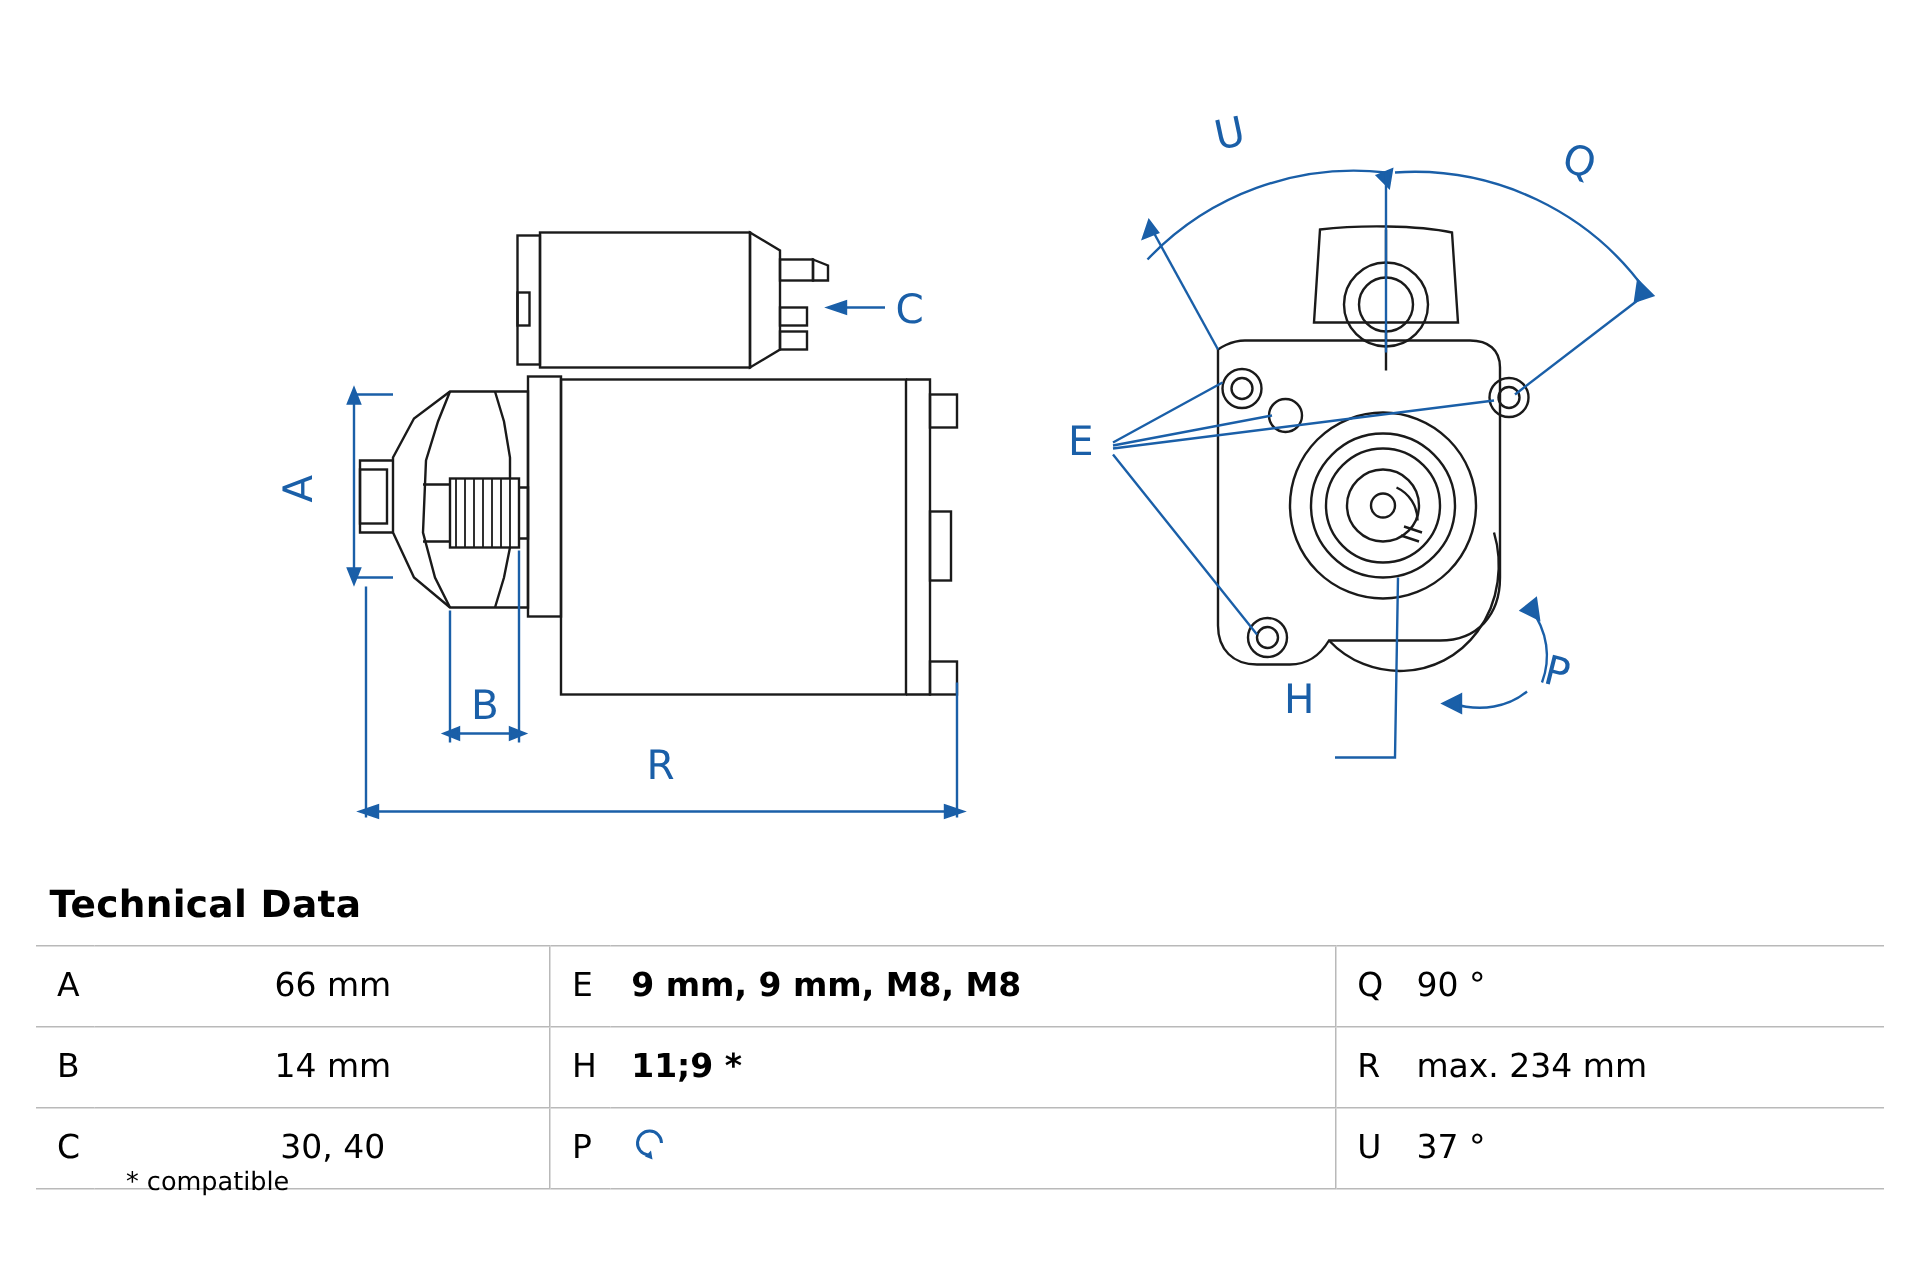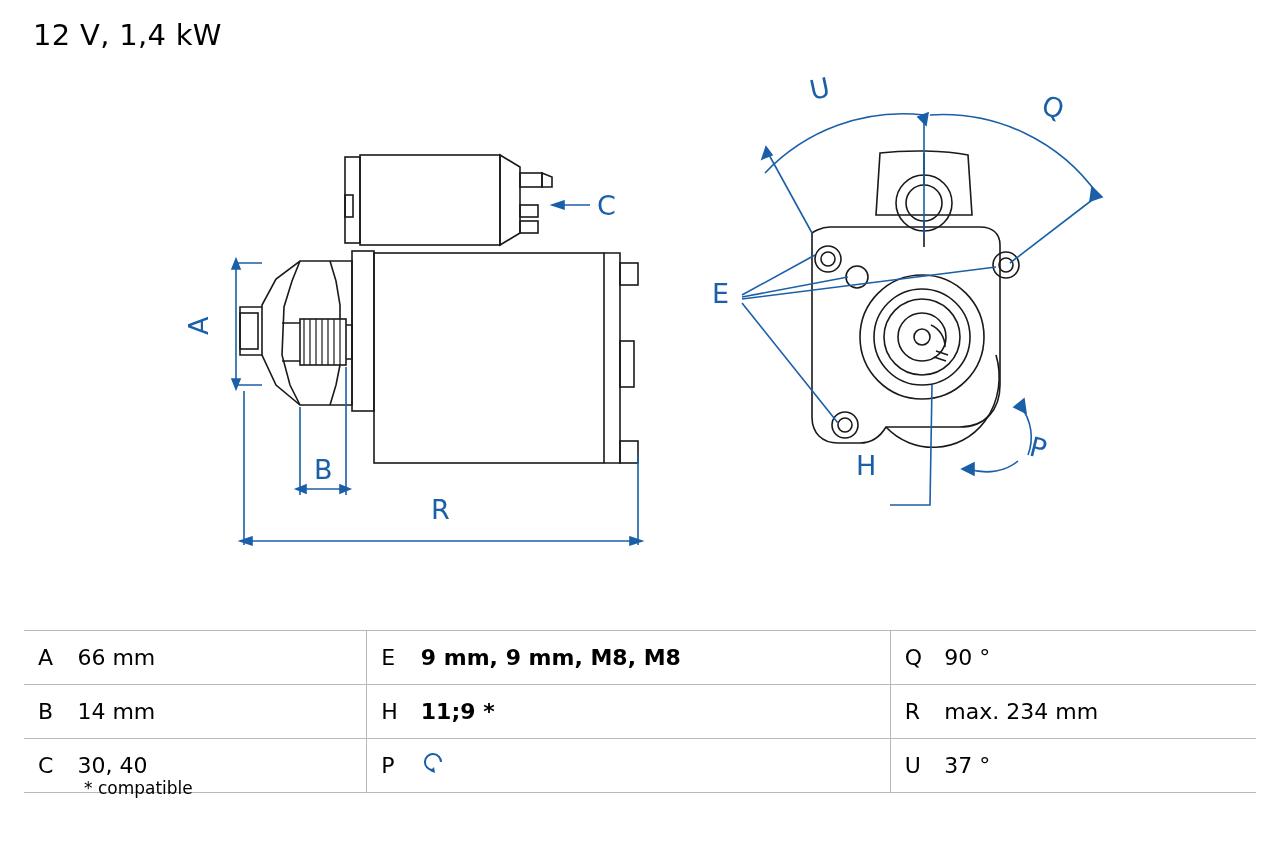--- a/index.html
+++ b/index.html
@@ -57,21 +57,21 @@
     padding: 9px 0 9px 14px;
     height: 35px;
     vertical-align: middle;
     white-space: nowrap;
   }
   td.key {
     width: 26px;
     padding-left: 14px;
     padding-right: 6px;
   }
-  td.val-a { width: 300px; }
+  td.val-a { width: 300px; text-align: center; }
   td.val-b { width: 480px; font-weight: bold; }
   td.val-c { width: 320px; }
   .sep {
     border-left: 1px solid #b9b9b9;
   }
   .footnote {
     position: absolute;
     left: 84px;
     top: 778px;
     font-size: 17px;
@@ -79,21 +79,20 @@
   .rot-ico {
     display: inline-block;
     vertical-align: middle;
   }
 </style>
 </head>
 <body>
 
 <div class="page">
 
-  <div class="title">12 V, 1,4 kW</div>
 
   <svg class="drawing" viewBox="0 0 1280 515" xmlns="http://www.w3.org/2000/svg">
     <g fill="none" stroke="#1a1a1a" stroke-width="1.6">
 
       <rect x="360" y="100" width="140" height="90"></rect>
       <path d="M500 100 L520 112 L520 178 L500 190 Z"></path>
       <rect x="345" y="102" width="15" height="86"></rect>
       <rect x="345" y="140" width="8" height="22"></rect>
 
       <rect x="520" y="118" width="22" height="14"></rect>
@@ -207,20 +206,21 @@
 
     <g fill="#1a5fa8" font-family="DejaVu Sans, Liberation Sans, sans-serif" font-size="27">
       <text x="812" y="45" transform="rotate(-12 812 45)">U</text>
       <text x="1040" y="58" transform="rotate(18 1040 58)">Q</text>
       <text x="712" y="248">E</text>
       <text x="856" y="420">H</text>
       <text x="1028" y="400" transform="rotate(14 1028 400)">P</text>
     </g>
   </svg>
 
+  <div class="tech-title">Technical Data</div>
 
   <table class="tech">
     <tbody>
       <tr>
         <td class="key">A</td>
         <td class="val-a">66 mm</td>
         <td class="key sep">E</td>
         <td class="val-b">9 mm, 9 mm, M8, M8</td>
         <td class="key sep">Q</td>
         <td class="val-c">90 °</td>

